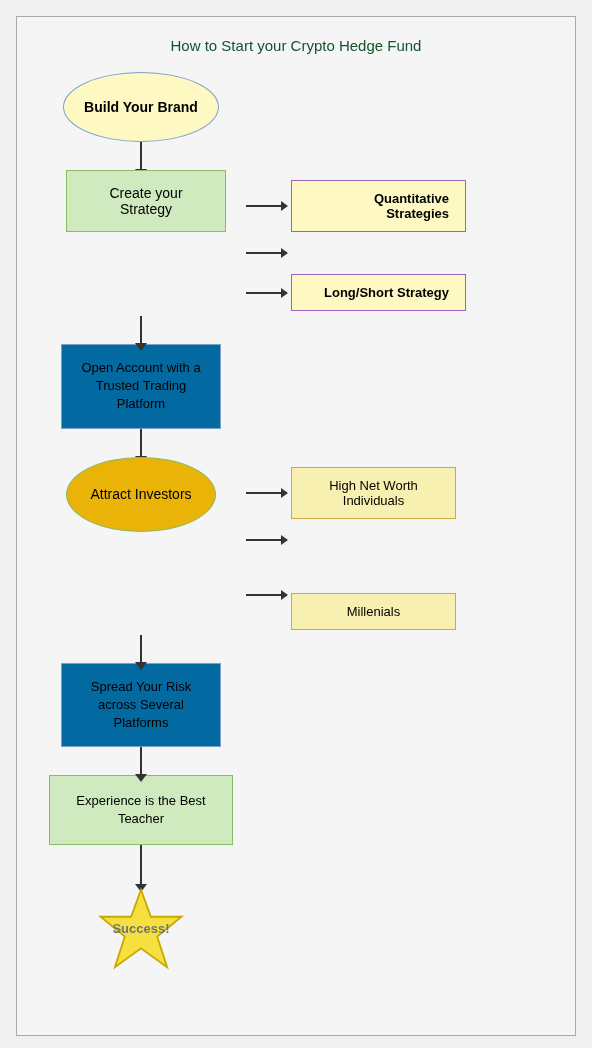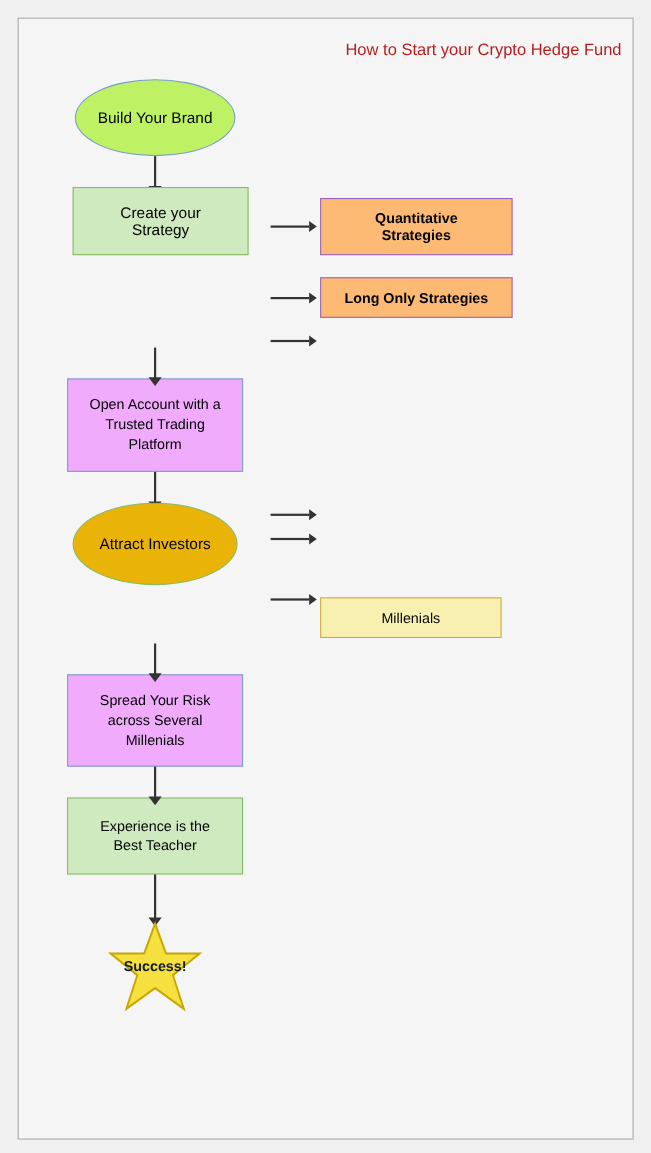--- a/index.html
+++ b/index.html
@@ -19,25 +19,25 @@
       border: 1px solid #aaa;
       margin: 16px;
       padding: 20px 10px;
       position: relative;
       display: flex;
       flex-direction: column;
       align-items: flex-start;
     }
     .title {
       width: 100%;
-      text-align: right;
+      text-align: center;
       font-size: 15px;
       font-weight: normal;
       margin-bottom: 18px;
-      color: #b91c1c;
+      color: #14532d;
     }
     
     .arrow-down {
       width: 2px;
       background: #333;
       height: 28px;
       position: relative;
       margin: 0 auto;
     }
     .arrow-down::after {
@@ -57,22 +57,23 @@
       text-align: center;
       font-size: 14px;
       font-weight: normal;
       display: flex;
       align-items: center;
       justify-content: center;
       min-width: 140px;
       min-height: 70px;
     }
     .oval-blue {
-      background: #bef264;
+      background: #fef9c3;
       border: 1.5px solid #7a9fc8;
+      font-weight: bold;
     }
     .oval-green {
       background: #eab308;
       border: 1.5px solid #88bb66;
     }
     
     .rect {
       padding: 14px 16px;
       text-align: center;
       font-size: 14px;
@@ -80,31 +81,31 @@
       align-items: center;
       justify-content: center;
       min-width: 150px;
     }
     .rect-green {
       background: #d0eac0;
       border: 1.5px solid #88bb66;
       width: 160px;
     }
     .rect-blue {
-      background: #f0abfc;
+      background: #0369a1;
       border: 1.5px solid #7a9fc8;
       width: 160px;
     }
     .side-box-purple {
-      background: #fdba74;
+      background: #fef9c3;
       border: 1.5px solid #9966bb;
       padding: 10px 16px;
       font-size: 13px;
       font-weight: bold;
-      text-align: center;
+      text-align: right;
       min-width: 165px;
       width: 175px;
     }
     .side-box-yellow {
       background: #f8f0b0;
       border: 1.5px solid #ccaa44;
       padding: 10px 16px;
       font-size: 13px;
       text-align: center;
       min-width: 155px;
@@ -199,26 +200,26 @@
       <div style="position:relative; margin-left:5px; flex:1; display:flex; flex-direction:column; gap:10px; padding-top:5px;">
 
         <div class="branch-row">
           <div class="h-branch"></div>
           <div style="margin-left:10px;" class="side-box-purple">
             <span>Quantitative Strategies</span>
           </div>
         </div>
         <div class="branch-row">
           <div class="h-branch"></div>
+        </div>
+        <div class="branch-row">
+          <div class="h-branch"></div>
           <div style="margin-left:10px;" class="side-box-purple">
-            <span>Long Only Strategies</span>
-          </div>
-        </div>
-        <div class="branch-row">
-          <div class="h-branch"></div>
+            <span>Long/Short Strategy</span>
+          </div>
         </div>
       </div>
     </div>
 
     <div style="display:flex; flex-direction:column; align-items:center; width:170px; margin-left:20px;">
       <div class="arrow-down"></div>
 
       <div class="rect rect-blue" style="width:160px; min-height:80px;">
         <span style="font-size:13px; text-align:center; line-height:1.4;">Open Account with a Trusted Trading Platform</span>
       </div>
@@ -227,50 +228,53 @@
 
     <div class="section-with-branches" style="align-items:flex-start;">
       <div class="left-col">
         <div class="oval oval-green" style="min-width:150px; min-height:75px;">
           <span>Attract Investors</span>
         </div>
       </div>
       <div style="position:relative; margin-left:5px; flex:1; display:flex; flex-direction:column; gap:10px; padding-top:5px;">
         <div class="branch-row">
           <div class="h-branch"></div>
+          <div style="margin-left:10px;" class="side-box-yellow">
+            <span>High Net Worth Individuals</span>
+          </div>
         </div>
         <div class="branch-row">
           <div class="h-branch"></div>
         </div>
         <div class="branch-row">
           <div class="h-branch"></div>
           <div style="margin-left:10px;margin-top:32px;" class="side-box-yellow">
             <span>Millenials</span>
           </div>
         </div>
       </div>
     </div>
 
     <div style="display:flex; flex-direction:column; align-items:center; width:170px; margin-left:20px;">
       <div class="arrow-down"></div>
 
       <div class="rect rect-blue" style="width:160px; min-height:80px;">
-        <span style="font-size:13px; text-align:center; line-height:1.4;">Spread Your Risk across Several Millenials</span>
-      </div>
-      <div class="arrow-down"></div>
-
-      <div class="rect rect-green" style="width:160px; min-height:70px;">
+        <span style="font-size:13px; text-align:center; line-height:1.4;">Spread Your Risk across Several Platforms</span>
+      </div>
+      <div class="arrow-down"></div>
+
+      <div class="rect rect-green" style="width:184px; min-height:70px;">
         <span style="font-size:13px; text-align:center; line-height:1.4;">Experience is the Best Teacher</span>
       </div>
       <div class="arrow-down" style="height:40px;"></div>
 
       <div class="star-container">
         <div class="star">
           <svg viewBox="0 0 100 95" xmlns="http://www.w3.org/2000/svg">
             <polygon points="50,5 61,35 95,35 68,57 79,91 50,70 21,91 32,57 5,35 39,35" fill="#f5e040" stroke="#c8a800" stroke-width="2"></polygon>
           </svg>
-          <span class="star-label" style="position:absolute; font-size:13px; font-weight:bold; color:#0f172a;">Success!</span>
+          <span class="star-label" style="position:absolute; font-size:13px; font-weight:bold; color:#737373;">Success!</span>
         </div>
       </div>
     </div>
 
   </div>
 </div>
 
 </body></html>

